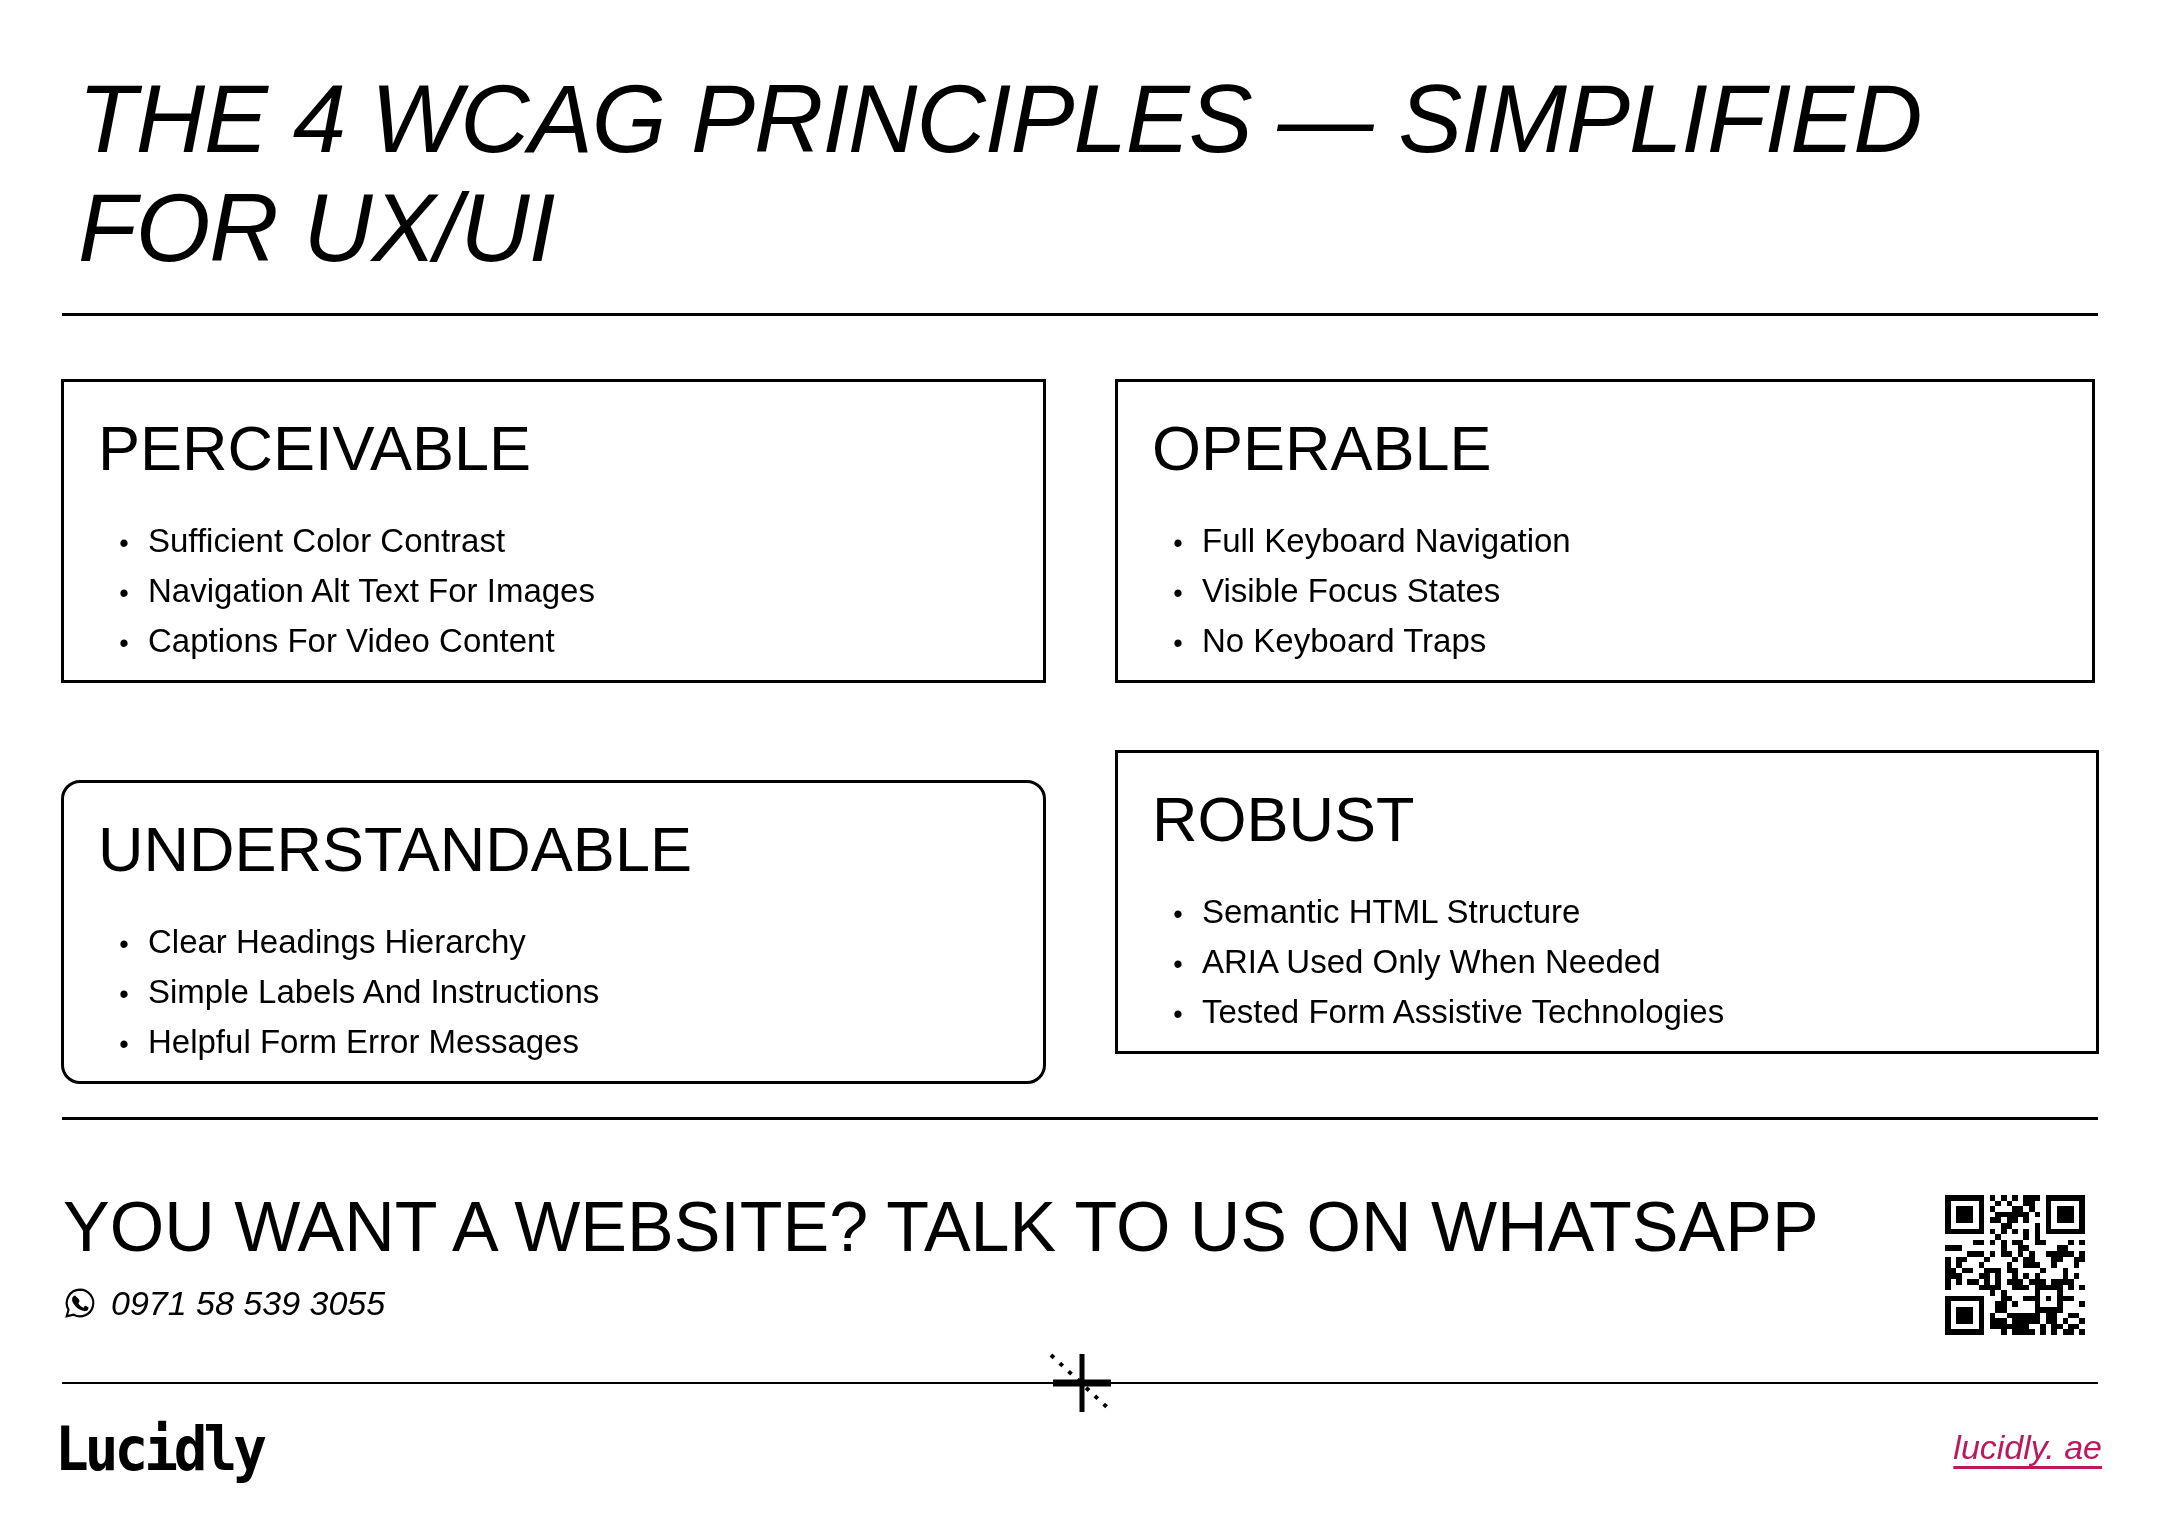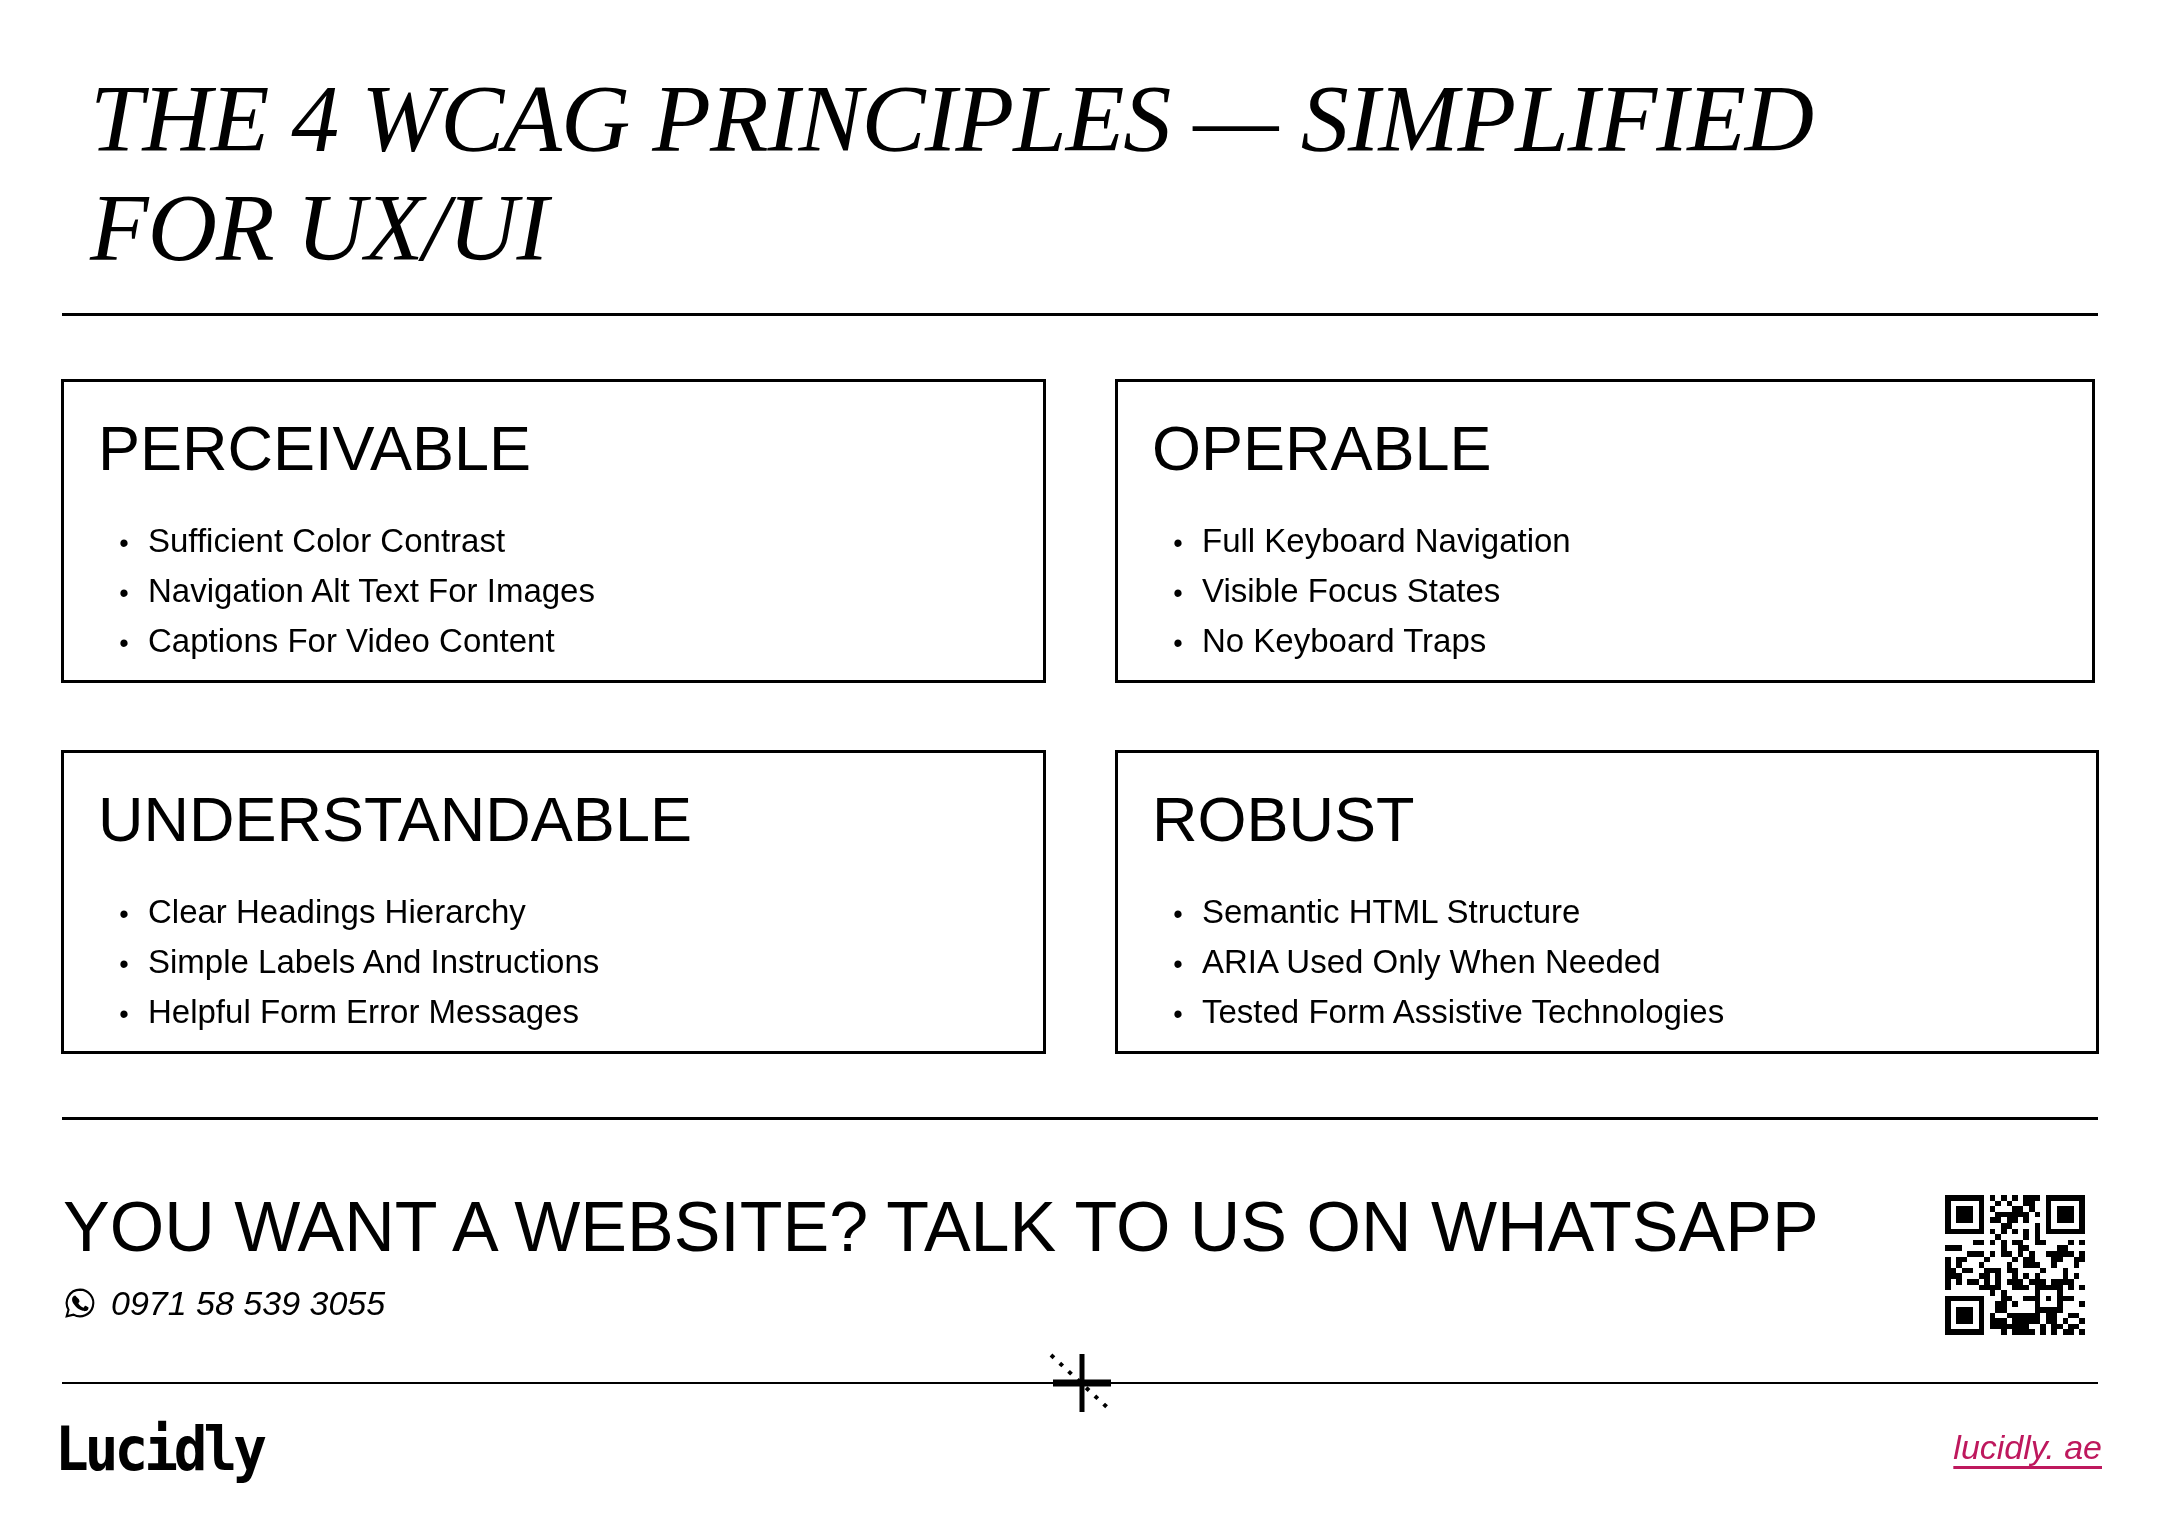--- a/index.html
+++ b/index.html
@@ -1,35 +1,35 @@
 <!DOCTYPE html>
 <html><head>
 <meta charset="utf-8">
 <style>
   html,body{margin:0;padding:0;background:#ffffff;}
   body{width:2160px;height:1538px;position:relative;overflow:hidden;
        font-family:"Liberation Sans", sans-serif;color:#000;}
   .abs{position:absolute;}
 
   
-  .title{left:90px;top:64px;font-size:96px;font-style:italic;font-weight:400;
-         line-height:109px;letter-spacing:-1px;white-space:nowrap;font-family:Liberation Serif, serif;}
+  .title{left:78px;top:64px;font-size:96px;font-style:italic;font-weight:400;
+         line-height:109px;letter-spacing:-1px;white-space:nowrap;}
 
   
   .rule{left:62px;width:2036px;background:#000;}
   .rule-top{top:313px;height:3px;}
   .rule-mid{top:1117px;height:3px;}
   .rule-bottom{top:1382px;height:2px;}
 
   
   .card{box-sizing:border-box;border:3px solid #000;width:985px;height:304px;
         padding:30px 30px 0 34px;background:#fff;}
   .card-1{left:61px;top:379px;}
   .card-2{left:1115px;top:379px;width:980px;}
-  .card-3{left:61px;top:750px;}
+  .card-3{left:61px;top:780px;border-radius:19px;}
   .card-4{left:1115px;top:750px;width:984px;}
   .card-heading{font-size:63px;line-height:1.15;font-weight:400;letter-spacing:0;}
   .card ul{list-style:none;margin:33px 0 0 0;padding:0 0 0 18px;}
   .card li{display:flex;align-items:baseline;font-size:33px;line-height:47px;}
   .dot{font-size:27px;line-height:47px;width:16px;flex:0 0 16px;margin-right:16px;text-align:center;}
 
   
   .cta-heading{left:63px;top:1192px;font-size:70px;line-height:1;font-weight:400;white-space:nowrap;}
   .phone-row{left:63px;top:1283px;display:flex;align-items:center;gap:14px;text-decoration:none;color:#000;}
   .phone-row .num{font-size:34px;font-style:italic;line-height:40px;}

